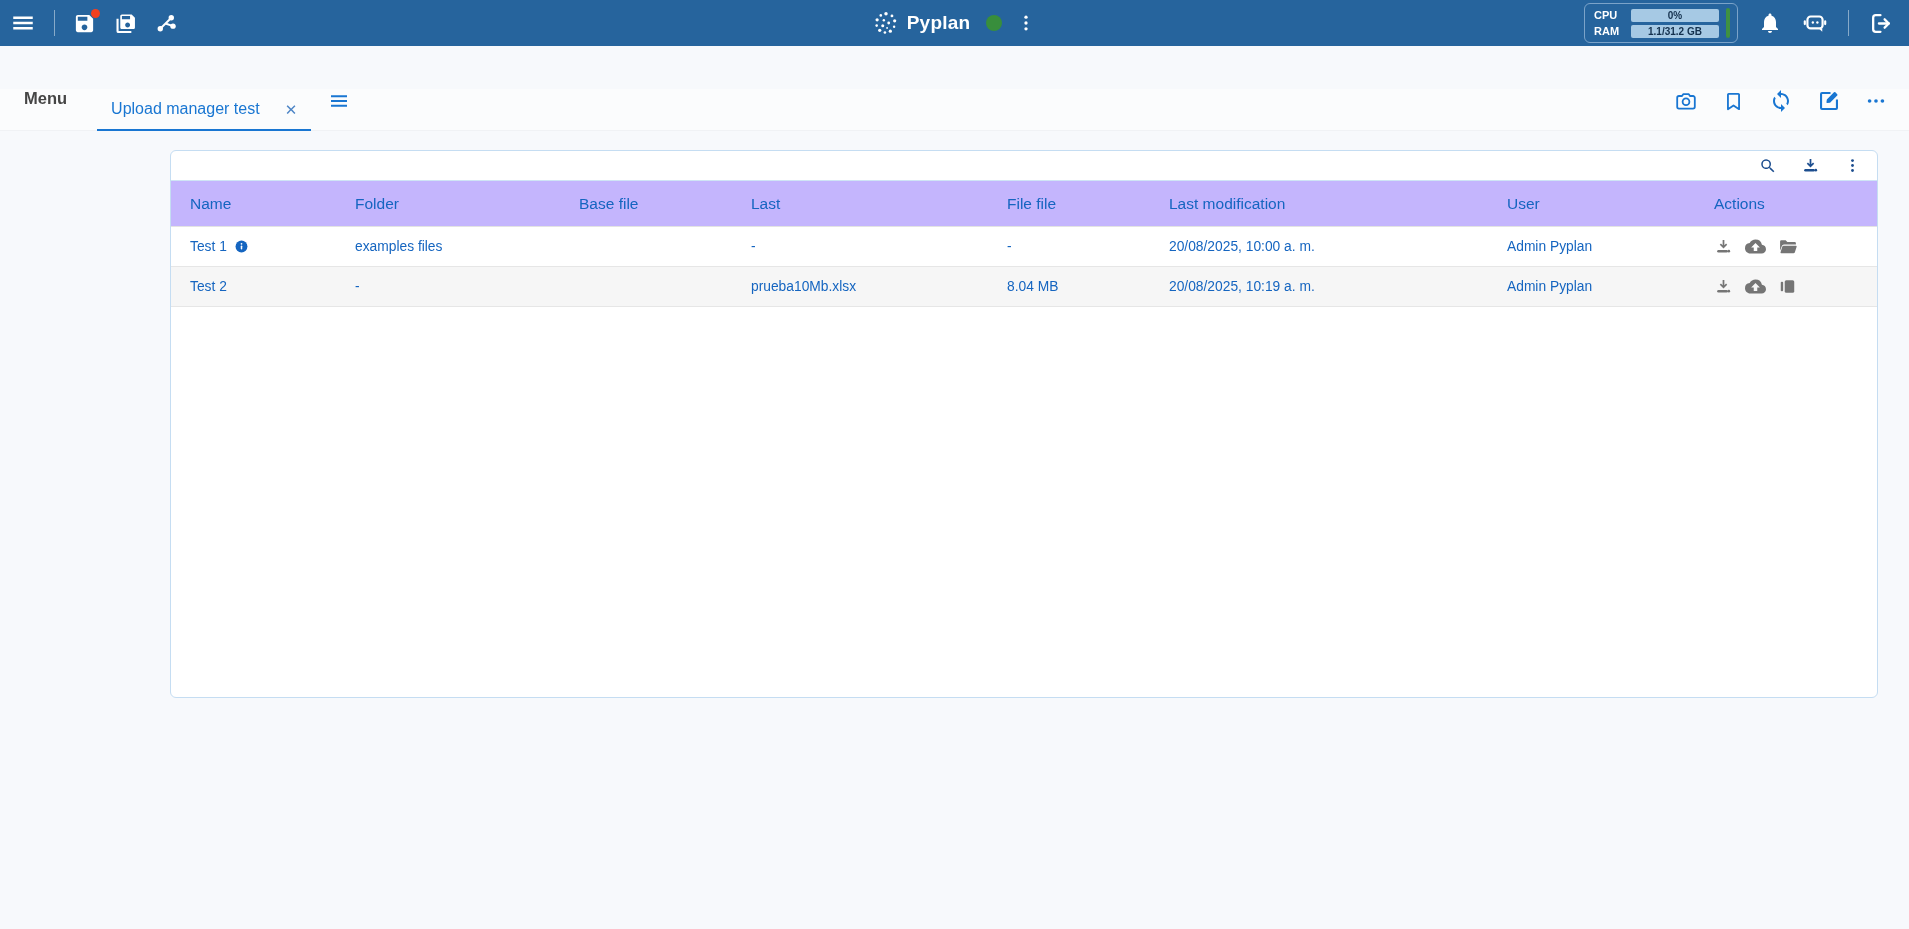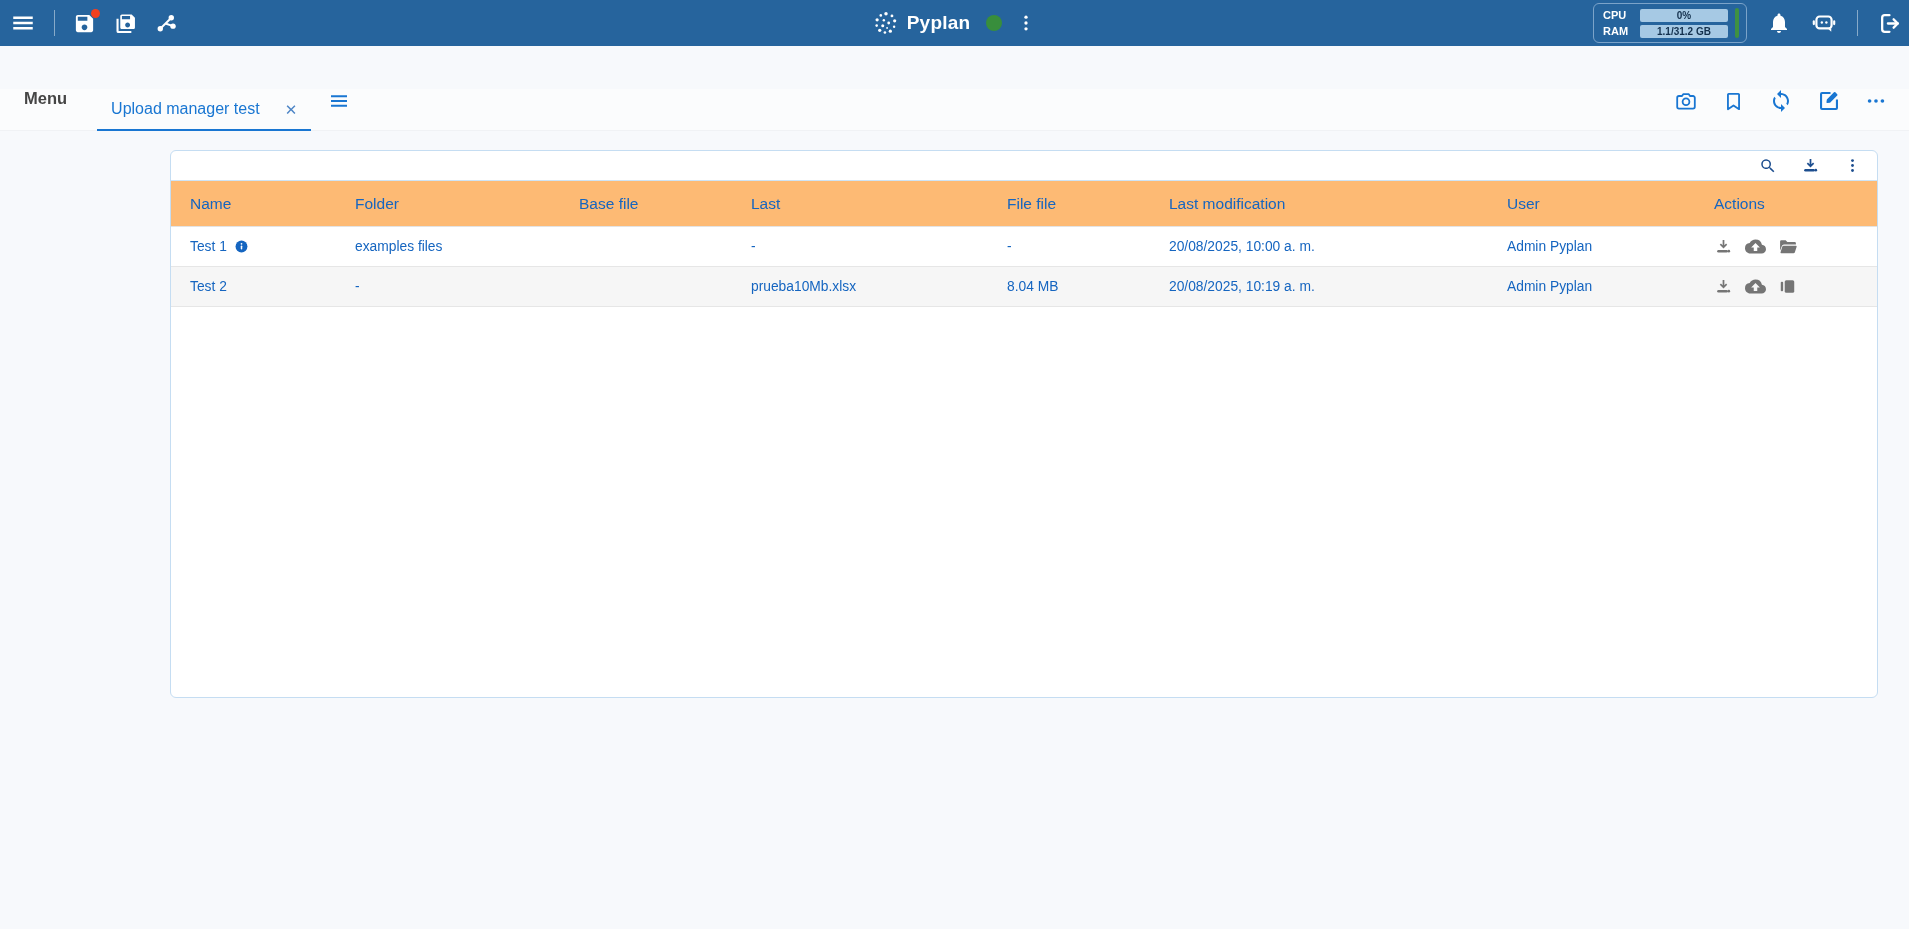--- a/index.html
+++ b/index.html
@@ -27,21 +27,21 @@
     position: absolute; left: 0; right: 0; top: 0; bottom: 0;
     display: flex; align-items: center; justify-content: center; gap: 14px;
     pointer-events: none;
   }
   .appbar-center > * { pointer-events: auto; }
   .brand { display: flex; align-items: center; gap: 8px; }
   .brand-text { font-size: 19px; font-weight: bold; letter-spacing: .2px; }
   .app-title { font-size: 19px; font-weight: bold; margin-left: 14px; letter-spacing: .2px; }
   .status-dot { width: 16px; height: 16px; border-radius: 50%; background: #388e3c; margin-left: 2px; }
   .appbar-right {
-    margin-left: auto; display: flex; align-items: center; gap: 20px; padding-right: 6px;
+    margin-left: auto; display: flex; align-items: center; gap: 20px; padding-right: 15px;
   }
   .sys-monitor {
     display: flex; align-items: center; border: 1.5px solid #7ba3c9; border-radius: 6px;
     padding: 4px 7px 4px 9px; gap: 7px;
   }
   .sys-rows { display: flex; flex-direction: column; gap: 3px; }
   .sys-row { display: flex; align-items: center; gap: 7px; }
   .sys-label { font-size: 11px; font-weight: bold; width: 30px; }
   .sys-bar {
     width: 88px; height: 13px; background: #a6c9e4; border-radius: 2px;
@@ -74,21 +74,21 @@
   }
   .table-toolbar {
     height: 30px; display: flex; align-items: center; justify-content: flex-end;
     gap: 24px; padding-right: 16px; border-bottom: 1px solid #cfe4f5; color: #1d4e8f;
   }
   .grid-row {
     display: grid;
     grid-template-columns: 165px 224px 172px 256px 162px 338px 207px 1fr;
     padding-left: 19px; align-items: center;
   }
-  .thead { height: 46px; color: #1565c0; font-size: 15.5px; font-weight: 500; border-bottom: 1px solid #e3e3e3; background: #fdba74; }
+  .thead { height: 46px; color: #1565c0; font-size: 15.5px; font-weight: 500; border-bottom: 1px solid #e3e3e3; background: #c4b5fd; }
   .trow { height: 40px; color: #1565c0; font-size: 13.8px; border-bottom: 1px solid #e6e6e6; background: #fff; }
   .trow.alt { background: #f6f6f6; }
   .cell { display: flex; align-items: center; gap: 7px; }
   .actions-cell { display: flex; align-items: center; gap: 12px; color: #757575; }
   .info-badge { display: inline-flex; }
 </style>
 </head>
 <body>
 
 <div class="appbar">

